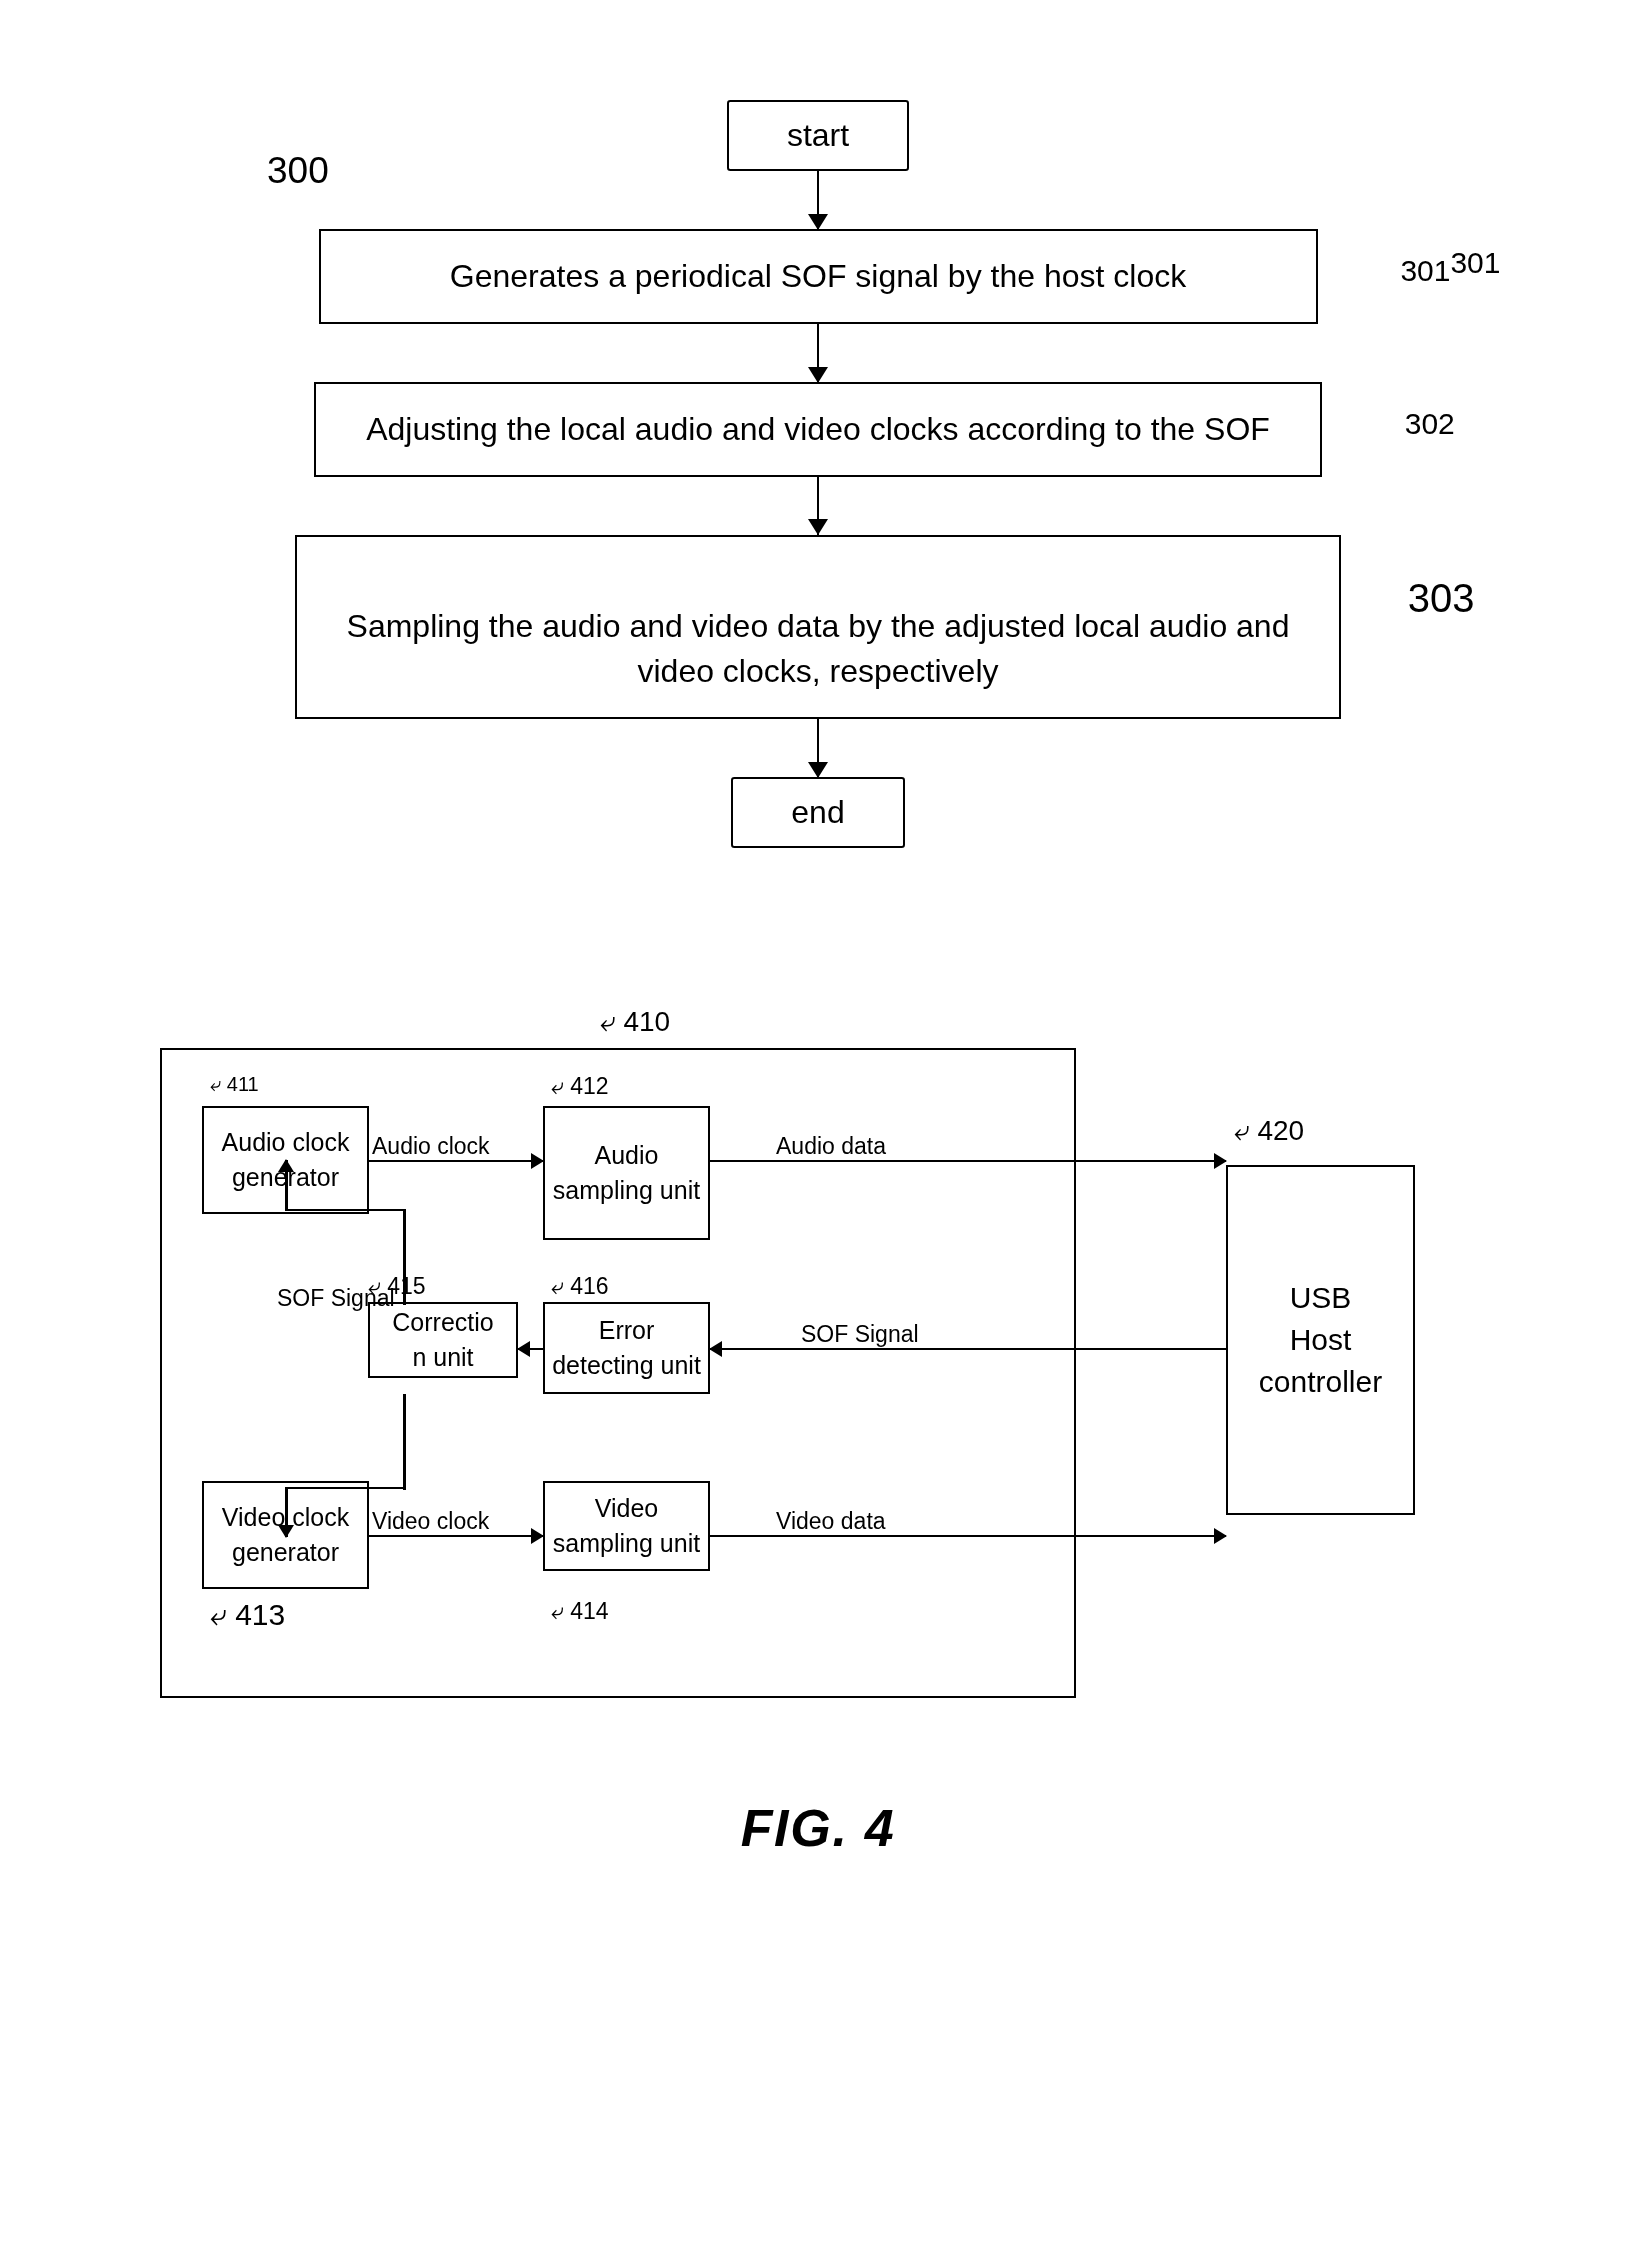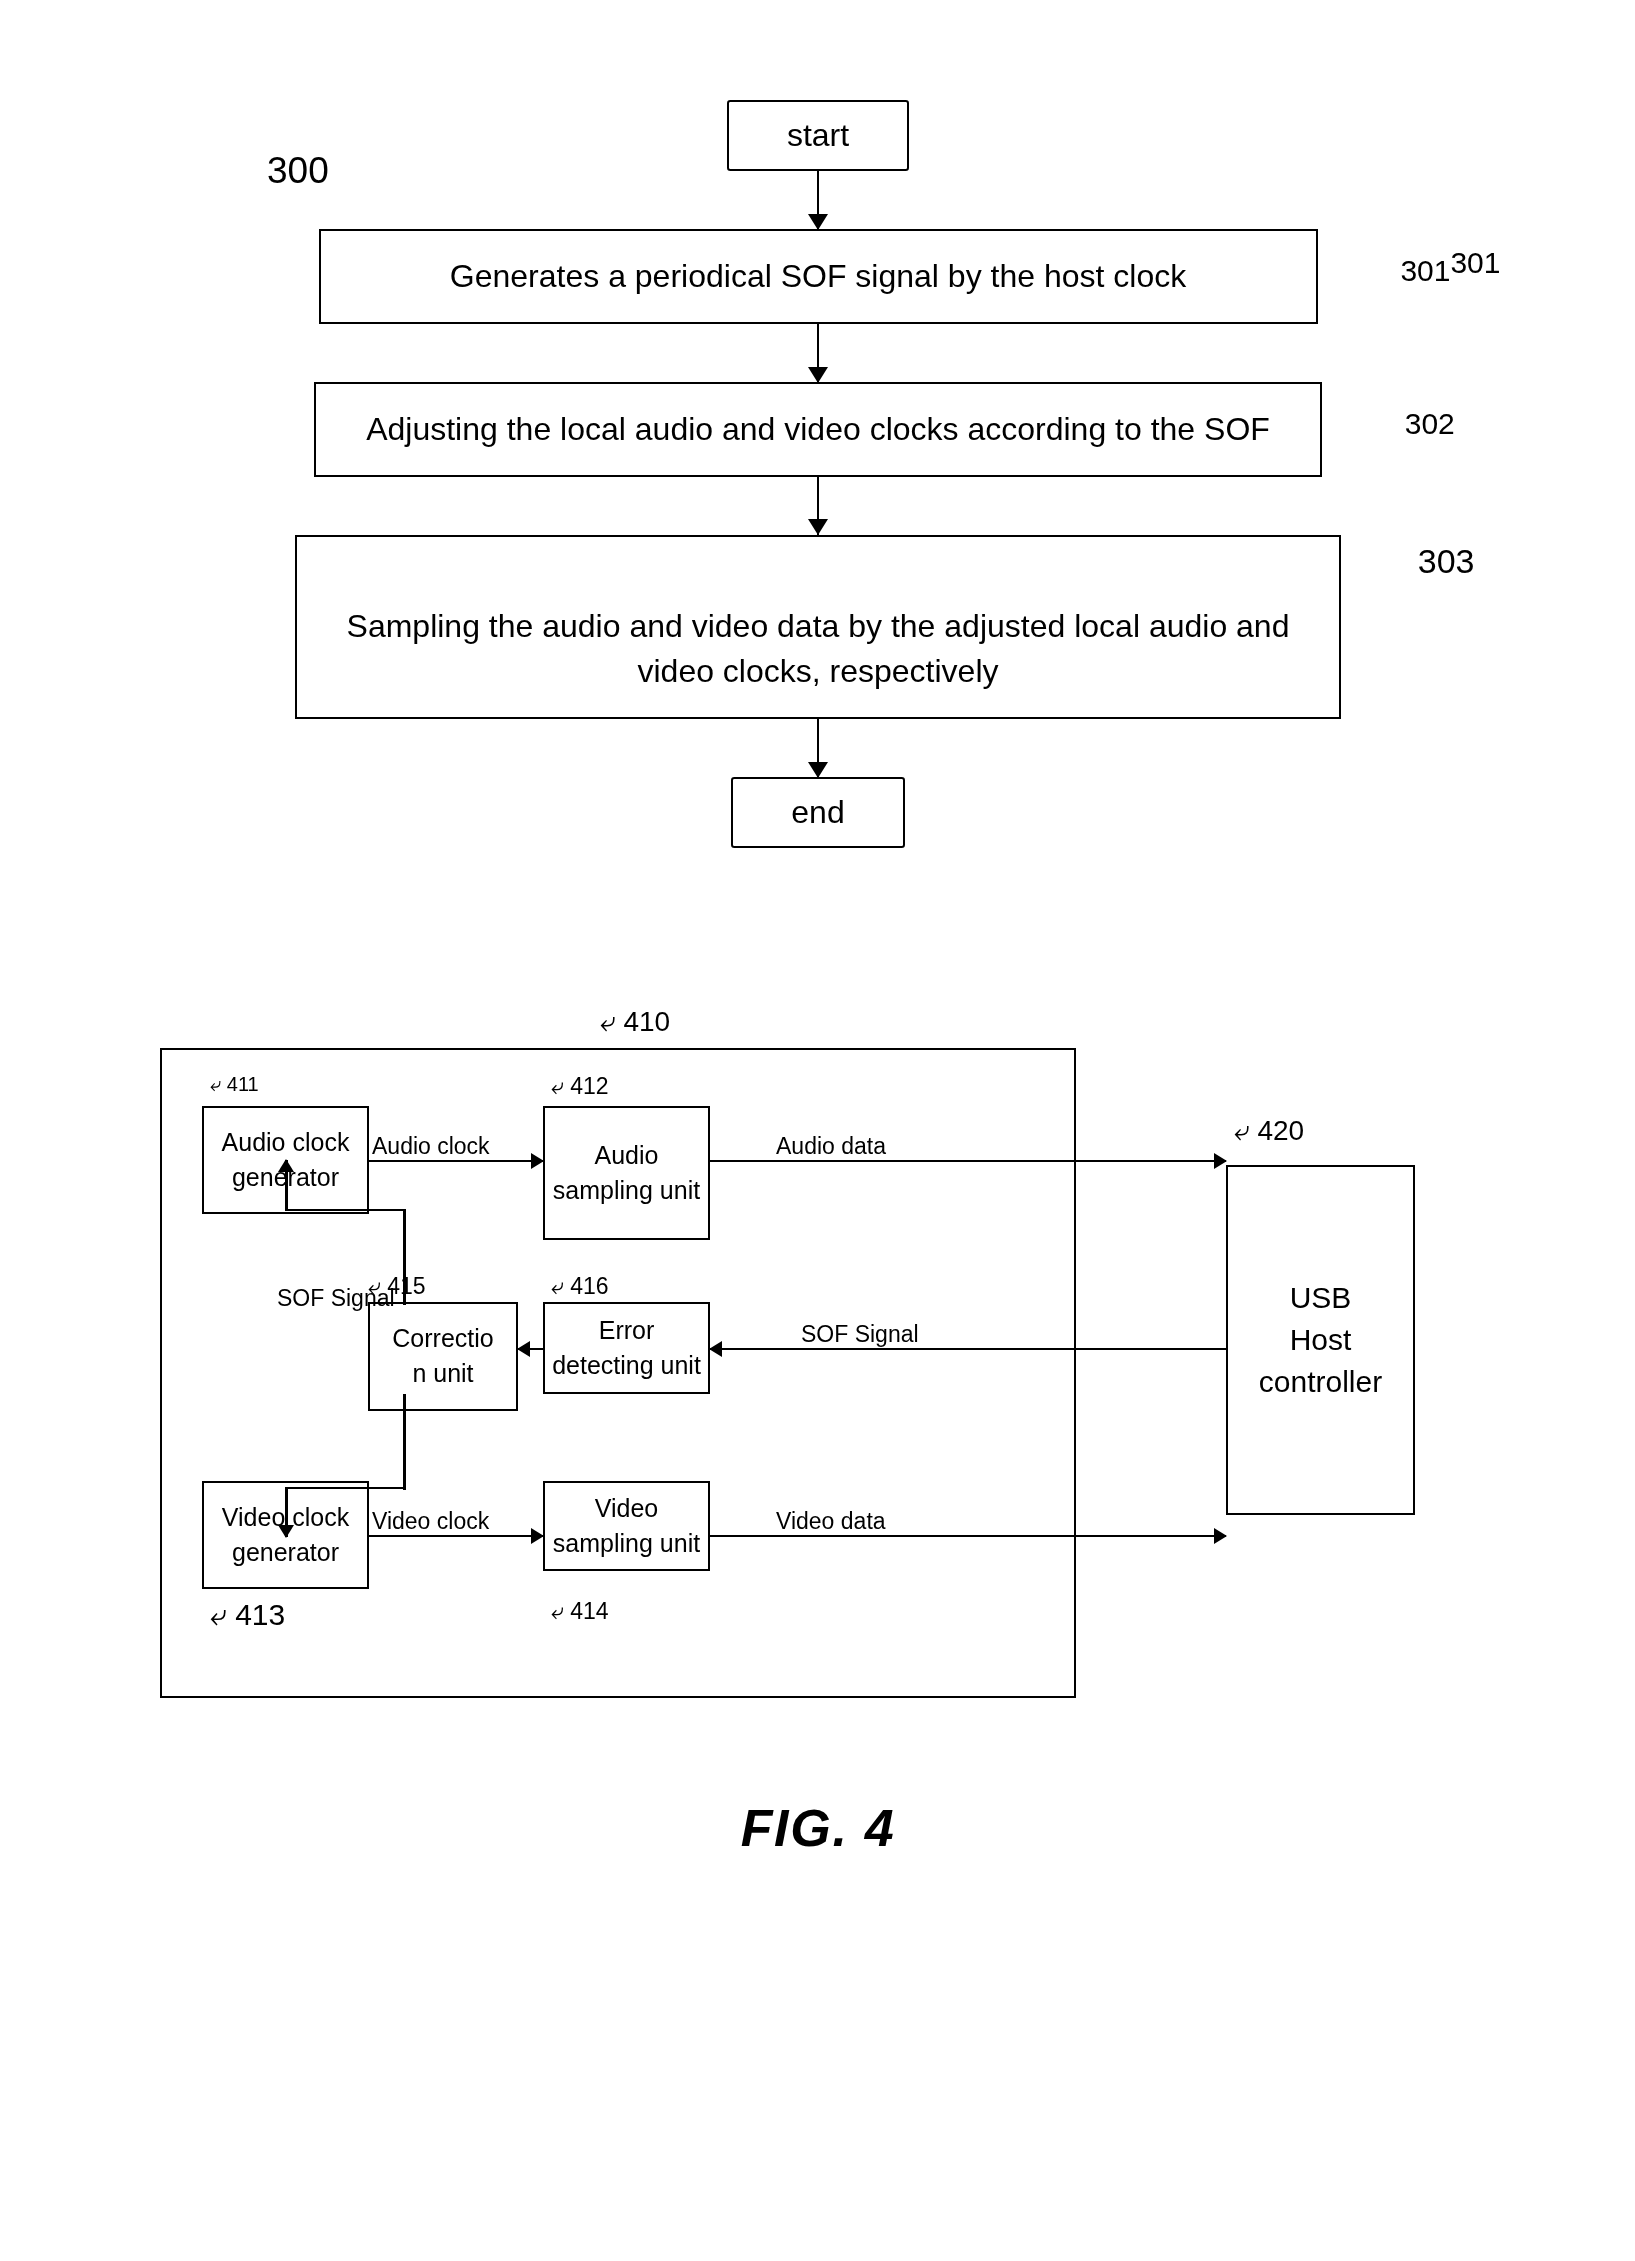--- a/index.html
+++ b/index.html
@@ -261,21 +261,21 @@
       <span style="position:absolute; right:-133px; top:25px; font-size:30px;">302</span>
     </div>
 
     <div class="fc-arrow" style="height:58px;"></div>
 
     <div class="fc-row" style="position:relative;">
       <div class="fc-process-box" style="white-space: pre-line;">
         <span style="white-space: pre-line;">Sampling the audio and video data by the adjusted local audio and
 video clocks, respectively</span>
       </div>
-      <span style="position:absolute; right:-133px; top:7px; font-size:34px;">303</span>
+      <span style="position:absolute; right:-133px; top:41px; font-size:40px;">303</span>
     </div>
 
     <div class="fc-arrow" style="height:58px;"></div>
 
     <div class="fc-row">
       <div class="fc-end-box">end</div>
     </div>
 
   </div>
 
@@ -325,21 +325,21 @@
     </span>
 
     <div class="comp-box" style="left:433px; top:483px; width:167px; height:90px;">
       <span style="white-space:pre-line;">Video
 sampling unit</span>
     </div>
     <span class="ref-num" style="left:441px; top:600px; font-size:23px;">
       ⤶ <span>414</span>
     </span>
 
-    <div class="comp-box" style="left:258px; top:304px; width:150px; height:109px;">
+    <div class="comp-box" style="left:258px; top:304px; width:150px; height:76px;">
       <span style="white-space:pre-line;">Correctio
 n unit</span>
     </div>
     <span class="ref-num" style="left:258px; top:275px; font-size:23px;">
       ⤶ <span>415</span>
     </span>
 
     <div class="comp-box" style="left:433px; top:304px; width:167px; height:92px;">
       <span style="white-space:pre-line;">Error
 detecting unit</span>

